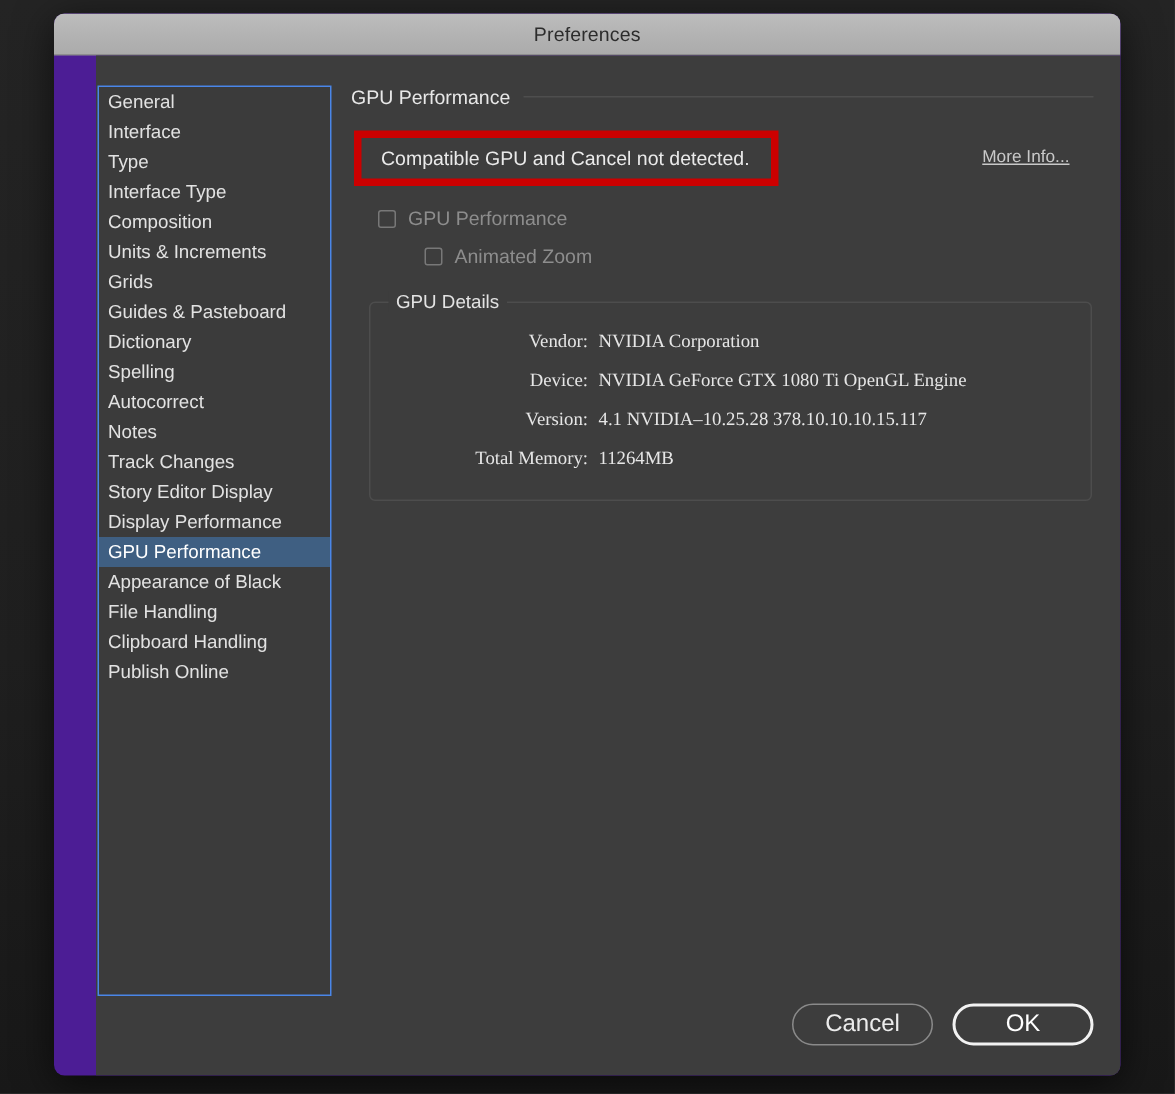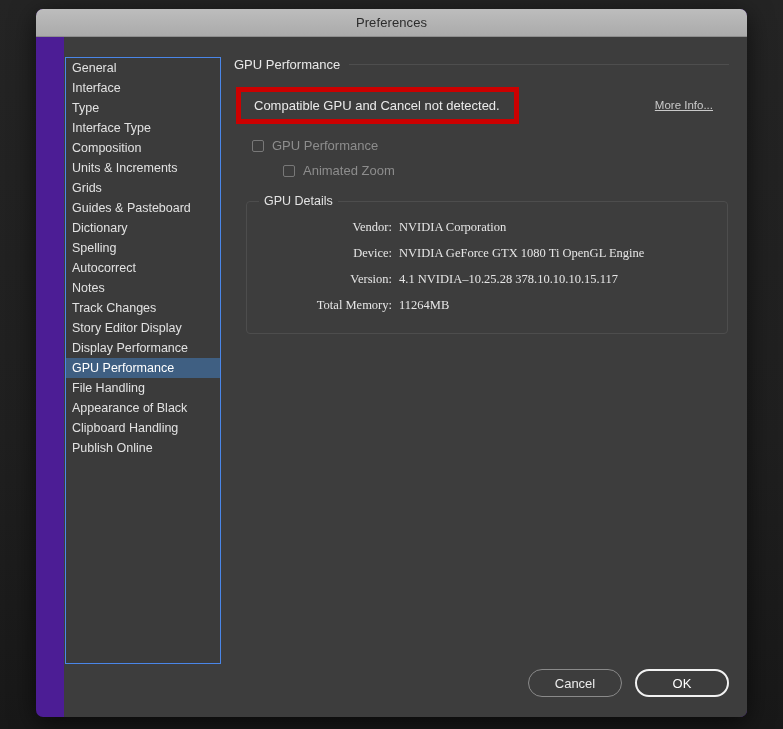--- a/index.html
+++ b/index.html
@@ -231,21 +231,21 @@
     gap: 13px;
   }
   .pill-btn {
     width: 94px;
     height: 28px;
     border-radius: 14px;
     background: #3d3d3d;
     display: flex;
     align-items: center;
     justify-content: center;
-    font-size: 13px;
+    font-size: 16px;
     cursor: pointer;
     box-sizing: border-box;
   }
   .pill-btn.secondary {
     border: 1px solid #8a8a8a;
     color: #ececec;
   }
   .pill-btn.primary {
     border: 2px solid #f2f2f2;
     color: #ffffff;
@@ -274,22 +274,22 @@
         <div class="side-item">Grids</div>
         <div class="side-item">Guides &amp; Pasteboard</div>
         <div class="side-item">Dictionary</div>
         <div class="side-item">Spelling</div>
         <div class="side-item">Autocorrect</div>
         <div class="side-item">Notes</div>
         <div class="side-item">Track Changes</div>
         <div class="side-item">Story Editor Display</div>
         <div class="side-item">Display Performance</div>
         <div class="side-item selected">GPU Performance</div>
+        <div class="side-item">Appearance of Black</div>
         <div class="side-item">File Handling</div>
-        <div class="side-item">Appearance of Black</div>
         <div class="side-item">Clipboard Handling</div>
         <div class="side-item">Publish Online</div>
       </div>
 
     <div id="main">
 
       <div class="section-head">
         <span class="sh-label">GPU Performance</span>
         <span class="sh-rule"></span>
       </div>

